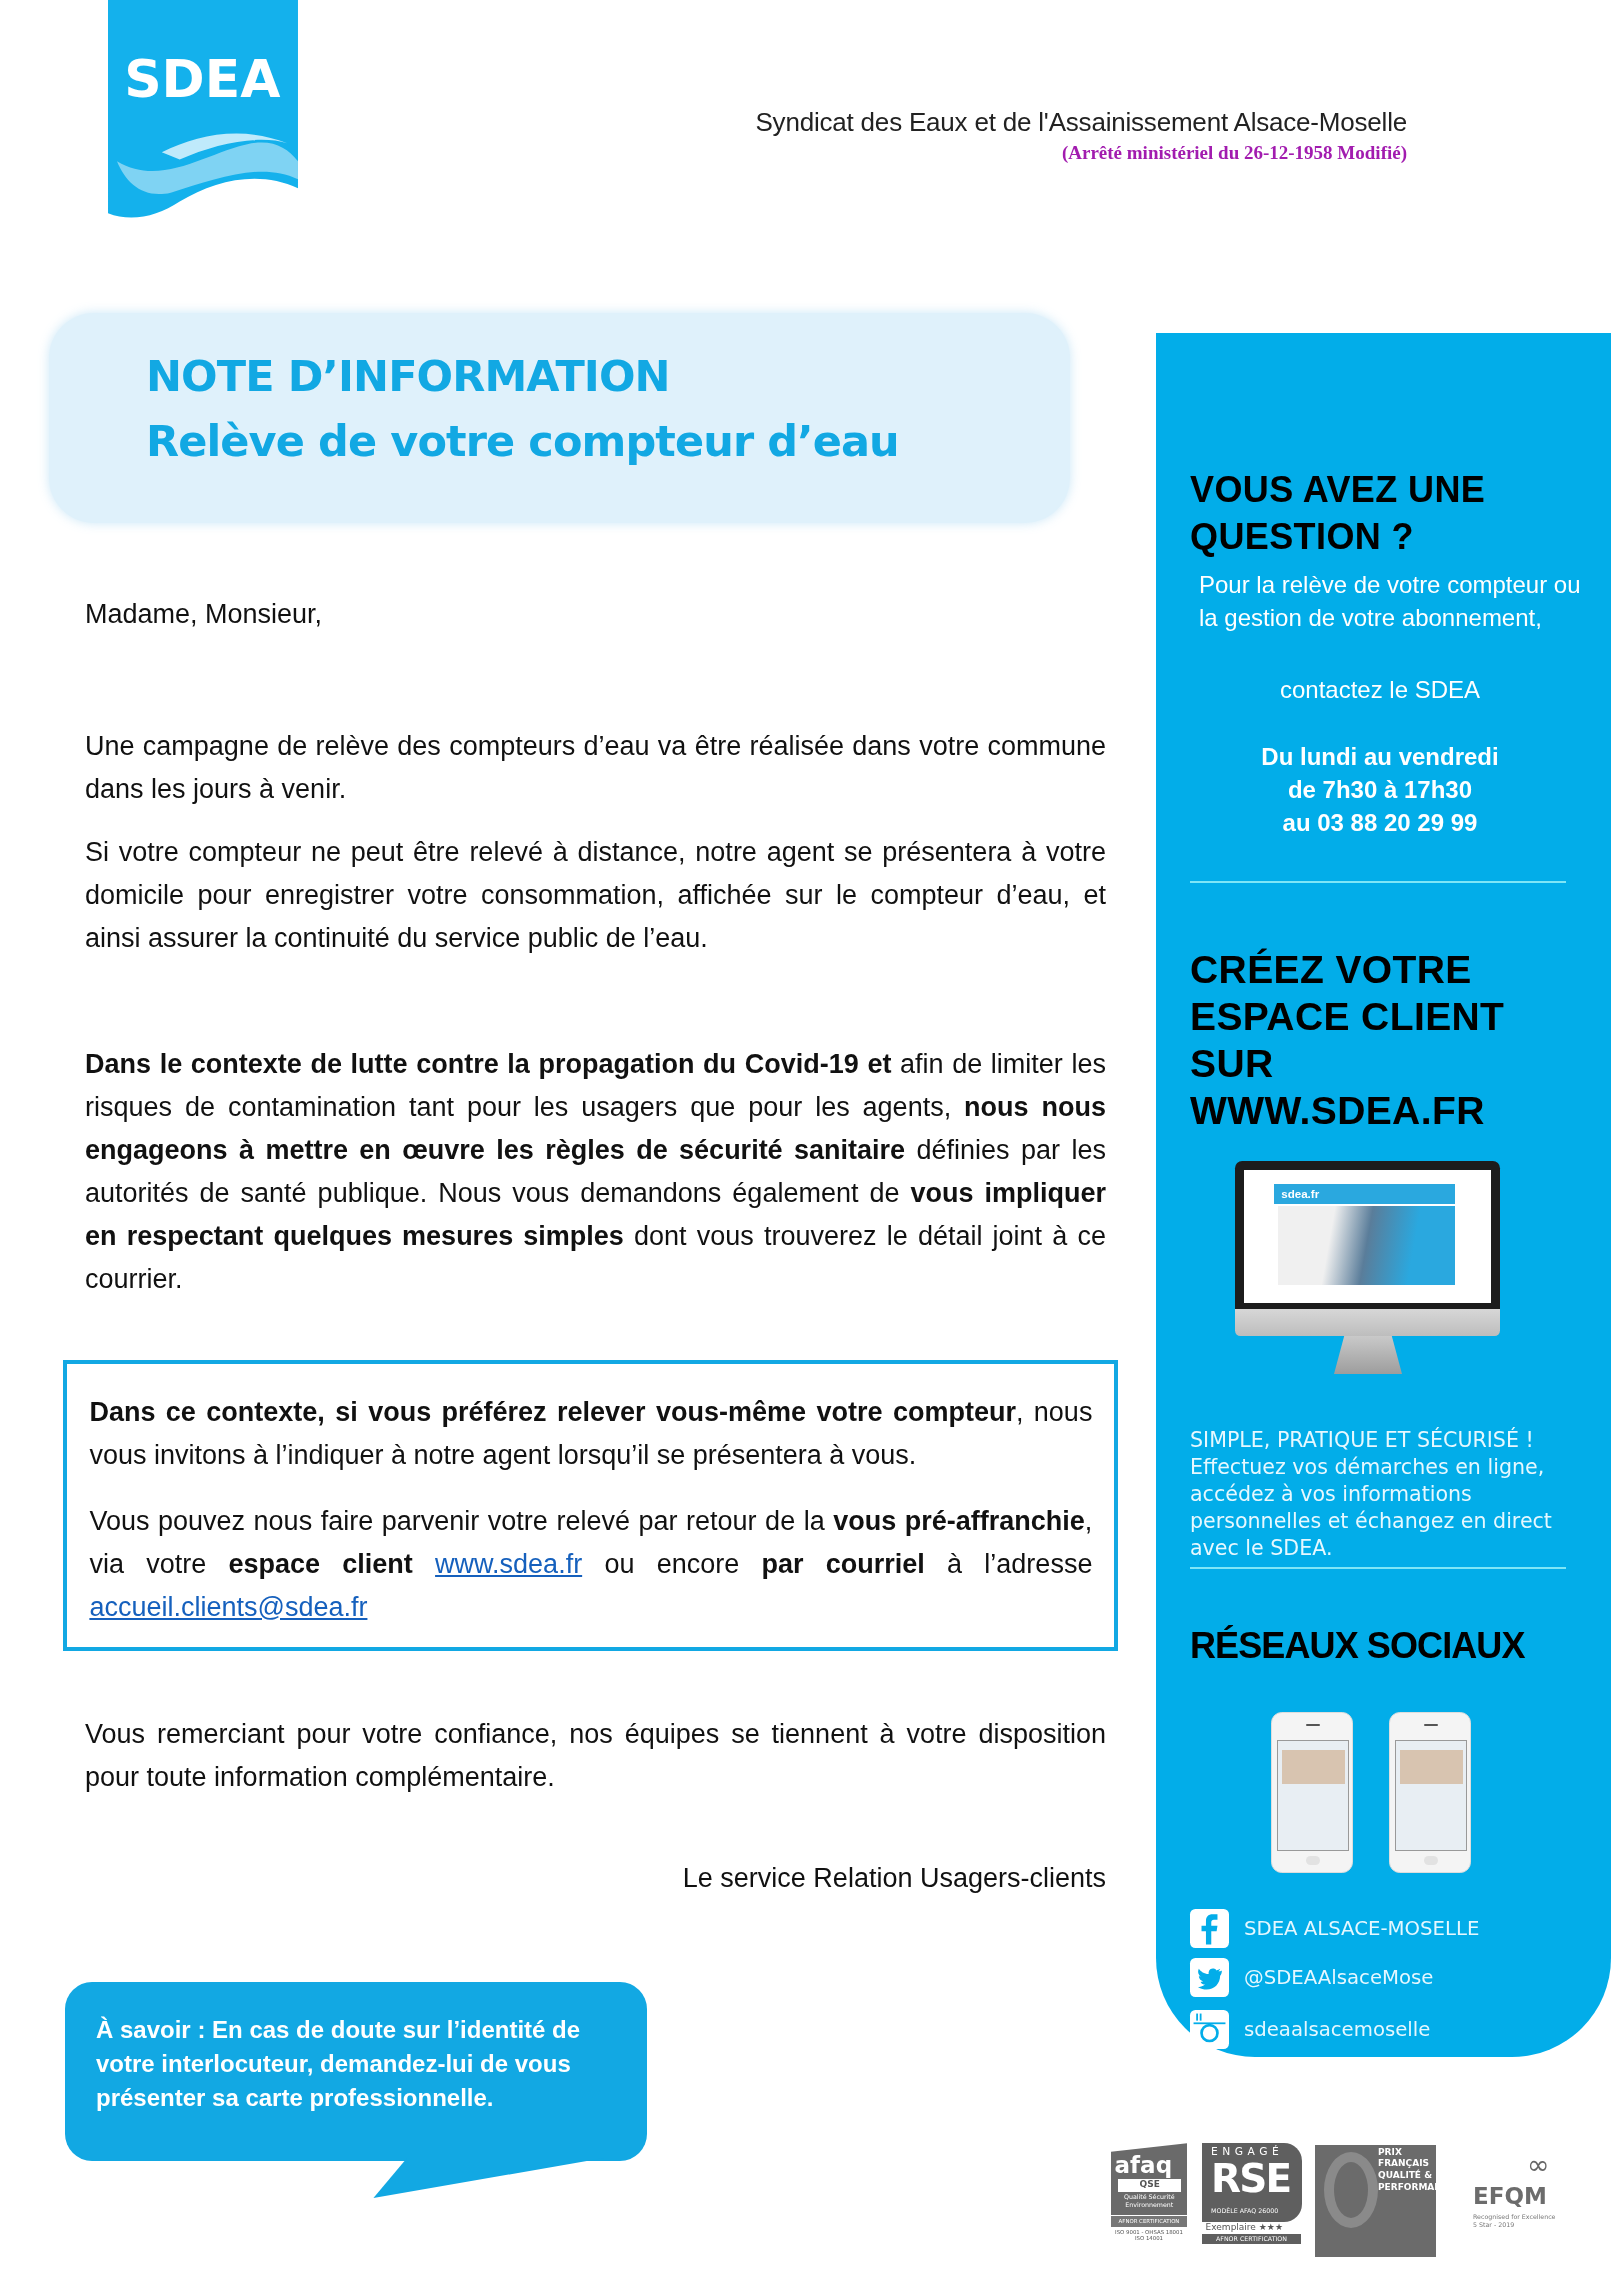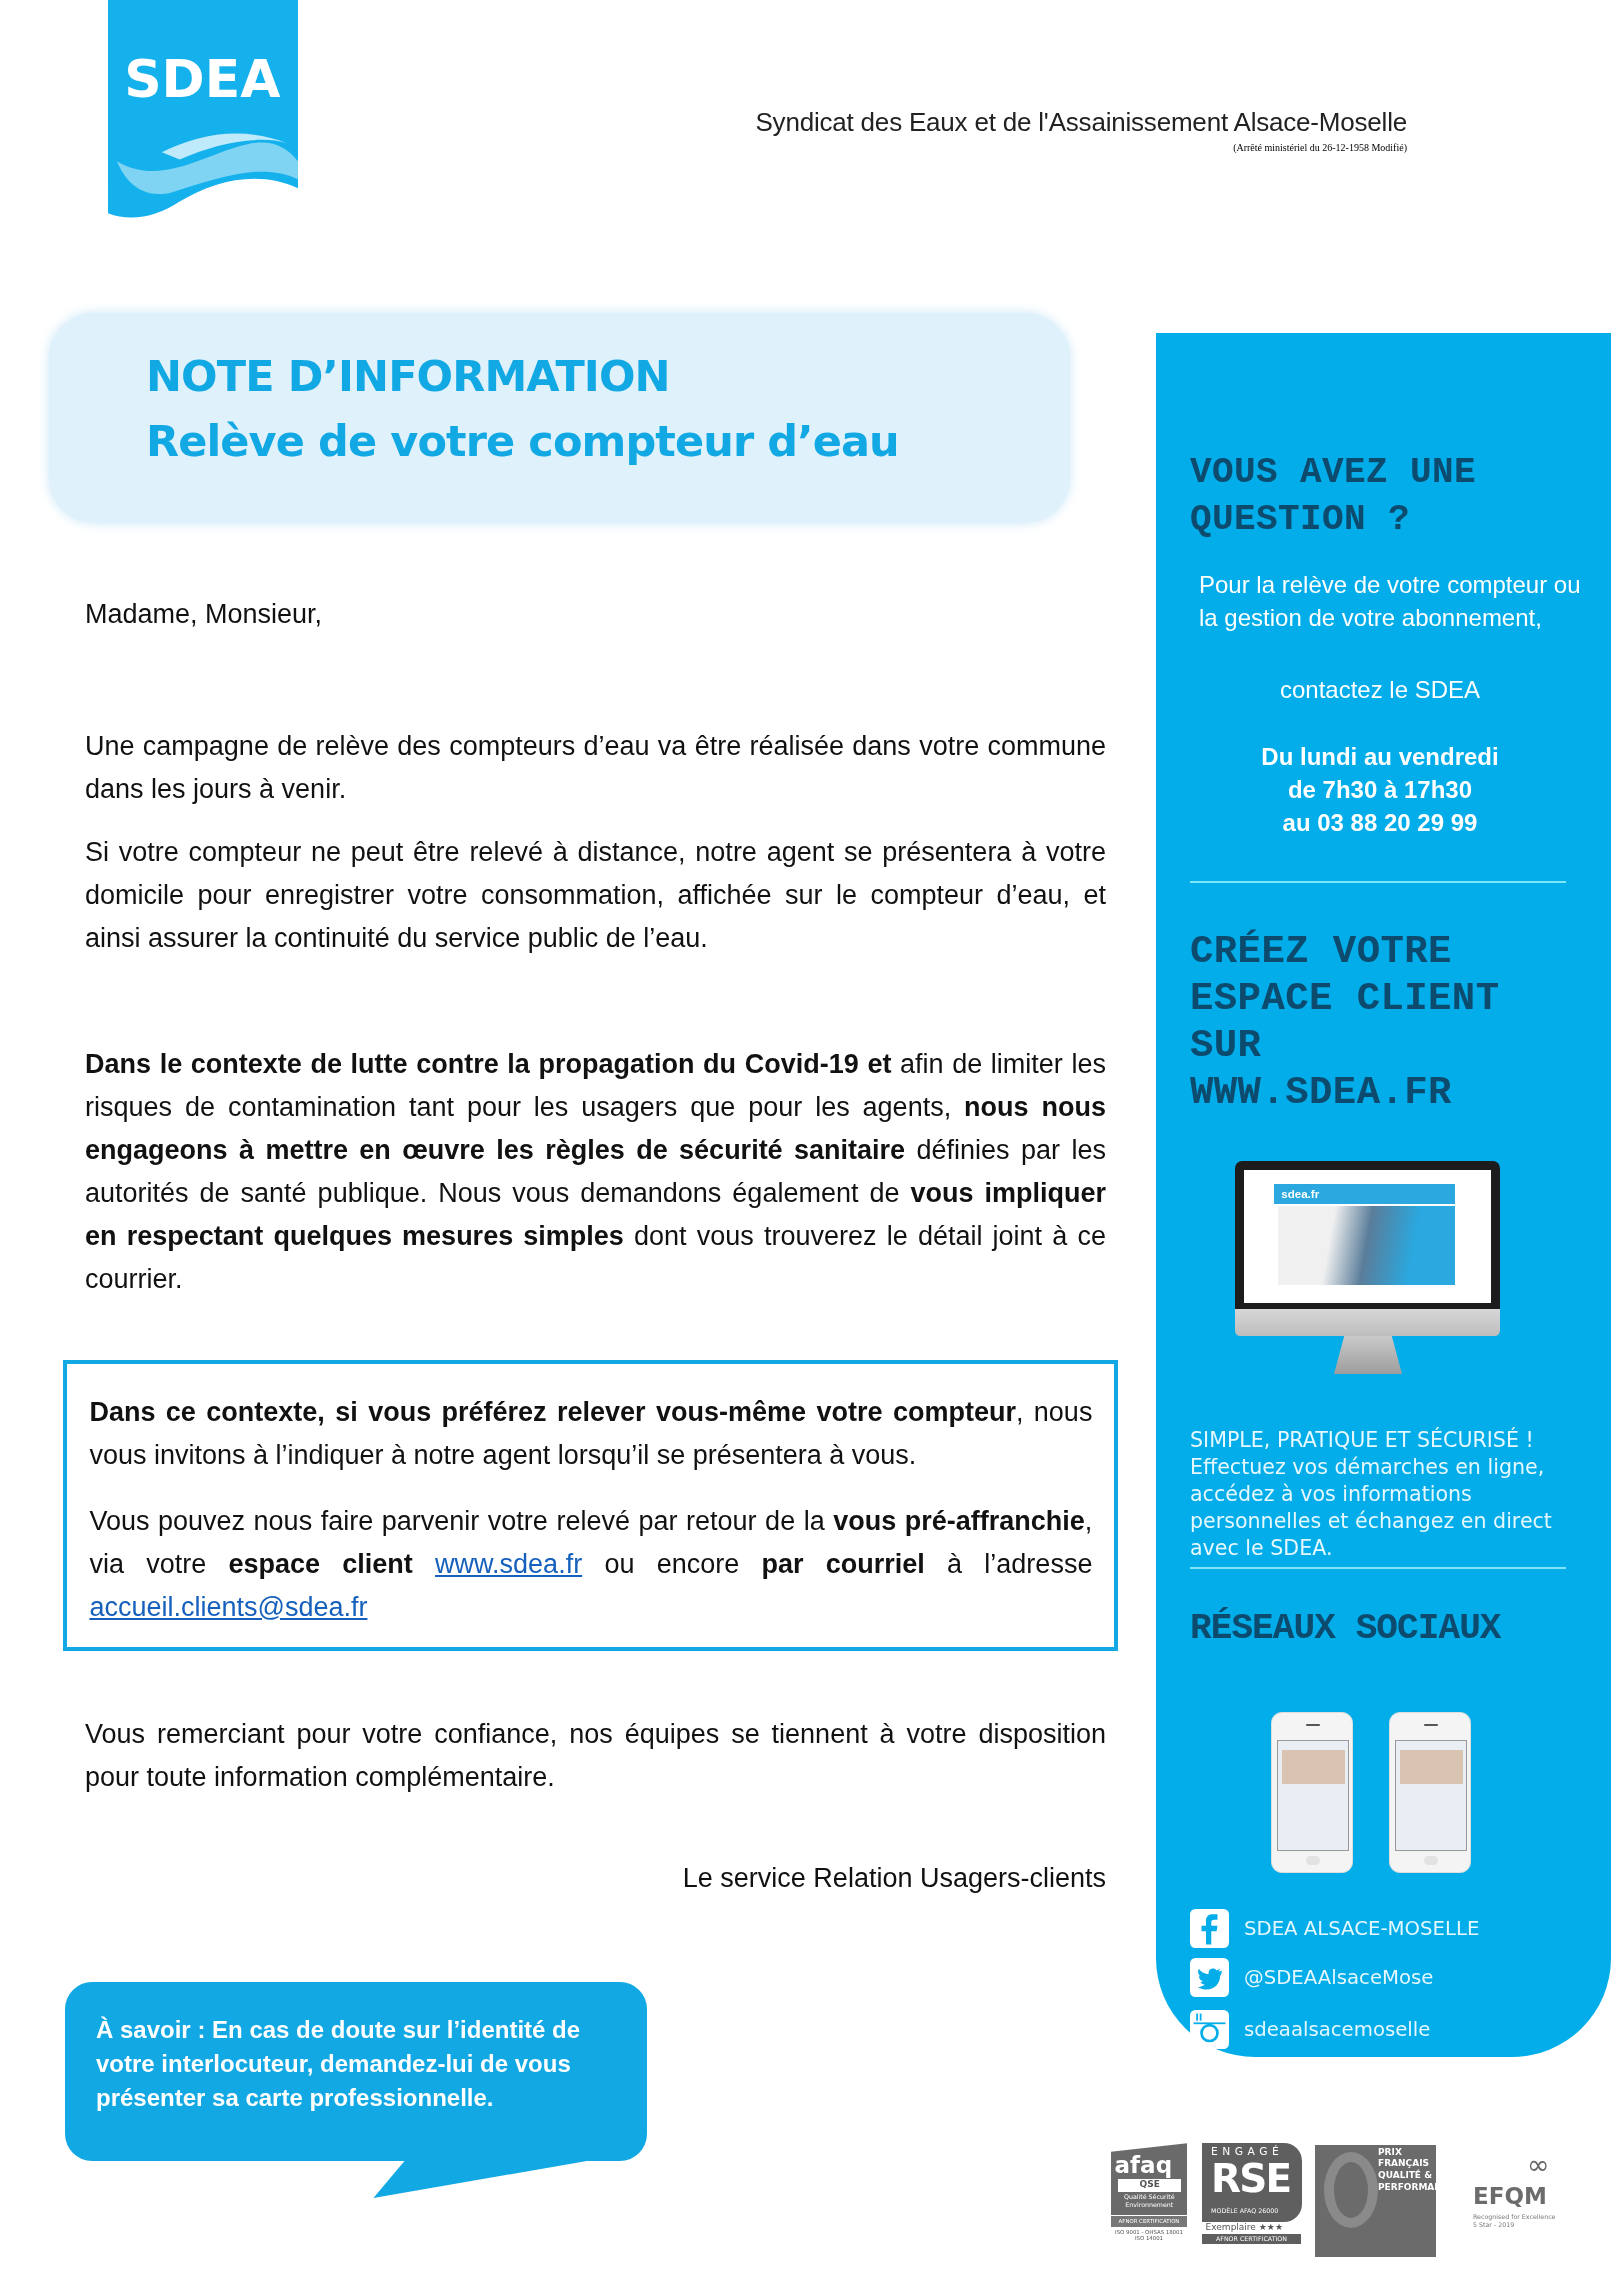--- a/index.html
+++ b/index.html
@@ -5,21 +5,21 @@
   * { box-sizing: border-box; margin: 0; padding: 0; }
   html, body { width: 1622px; height: 2293px; background: #ffffff; overflow: hidden; }
   body { position: relative; font-family: "Liberation Sans", sans-serif; color: #111; }
 
   
   .logo { position: absolute; left: 108px; top: 0; width: 190px; height: 224px; text-align: right; }
   .logo svg { width: 100%; height: 100%; display: block; }
 
   
   .org-name { position: absolute; right: 215px; top: 107px; font-family: "Liberation Sans", sans-serif; font-size: 26px; color: #222; letter-spacing: -0.2px; }
-  .org-sub { position: absolute; right: 215px; top: 142px; font-family: "Liberation Serif", serif; font-size: 10px; color: #000000; }
+  .org-sub { position: absolute; right: 215px; top: 142px; font-family: "Liberation Serif", serif; font-size: 19px; color: #a21caf; font-weight: bold; }
 
   
   .title-box { position: absolute; left: 49px; top: 313px; width: 1021px; height: 210px; background: #dff1fb; border-radius: 45px; box-shadow: 0 0 10.7px rgba(190,225,245,0.8); }
   .title-line { position: absolute; left: 97px; font-family: "DejaVu Sans", sans-serif; font-weight: bold; color: #12a8e3; letter-spacing: -0.9px; }
   .title-1 { top: 38px; font-size: 43px; }
   .title-2 { top: 103px; font-size: 43px; }
 
   
   .body-text { position: absolute; left: 85px; width: 1021px; font-family: "Liberation Sans", sans-serif; font-size: 27px; line-height: 43px; text-align: justify; color: #111; }
   .greeting { top: 593px; }
@@ -37,21 +37,21 @@
   .p4 { top: 1713px; }
   .signature { position: absolute; right: 516px; top: 1863px; font-family: "Liberation Sans", sans-serif; font-size: 27px; color: #111; }
 
   
   .bubble { position: absolute; left: 65px; top: 1982px; width: 582px; height: 179px; background: #12a8e3; border-radius: 27px; }
   .bubble-tail { position: absolute; left: 407px; top: 2158px; width: 0; height: 0; border-left: 0 solid transparent; border-right: 197px solid transparent; border-top: 40px solid #12a8e3; transform: skewX(-40deg); transform-origin: top left; }
   .bubble-text { position: absolute; left: 31px; top: 31px; width: 537px; font-family: "Liberation Sans", sans-serif; font-weight: bold; font-size: 24px; line-height: 34px; color: #fff; }
 
   
   .panel { position: absolute; left: 1156px; top: 333px; width: 455px; height: 1724px; background: #02ade9; border-radius: 0 0 99px 99px; }
-  .panel-h { position: absolute; left: 34px; font-family: Liberation Mono, monospace; font-weight: bold; color: #0c4a6e; font-size: 36px; line-height: 47px; letter-spacing: 0.4px; }
+  .panel-h { position: absolute; left: 34px; font-family: Liberation Sans, sans-serif; font-weight: bold; color: #000000; font-size: 36px; line-height: 47px; letter-spacing: 0.4px; margin-top: 17px; }
   .ph1 { top: 116px; }
   .panel-p { position: absolute; left: 43px; width: 394px; font-family: "Liberation Sans", sans-serif; font-size: 24px; line-height: 33px; color: #fff; }
   .pp1 { top: 235px; }
   .pp2 { top: 340px; width: 394px; text-align: center; left: 27px; }
   .pp3 { top: 407px; text-align: center; left: 27px; font-weight: bold; }
   .divider { position: absolute; left: 34px; width: 376px; height: 1.8px; background: #7fe6f7; }
   .dv1 { top: 548px; }
   .ph2 { top: 596px; font-size: 39px; line-height: 47px; }
 
   .monitor { position: absolute; left: 79px; top: 828px; width: 269px; height: 219px; }

